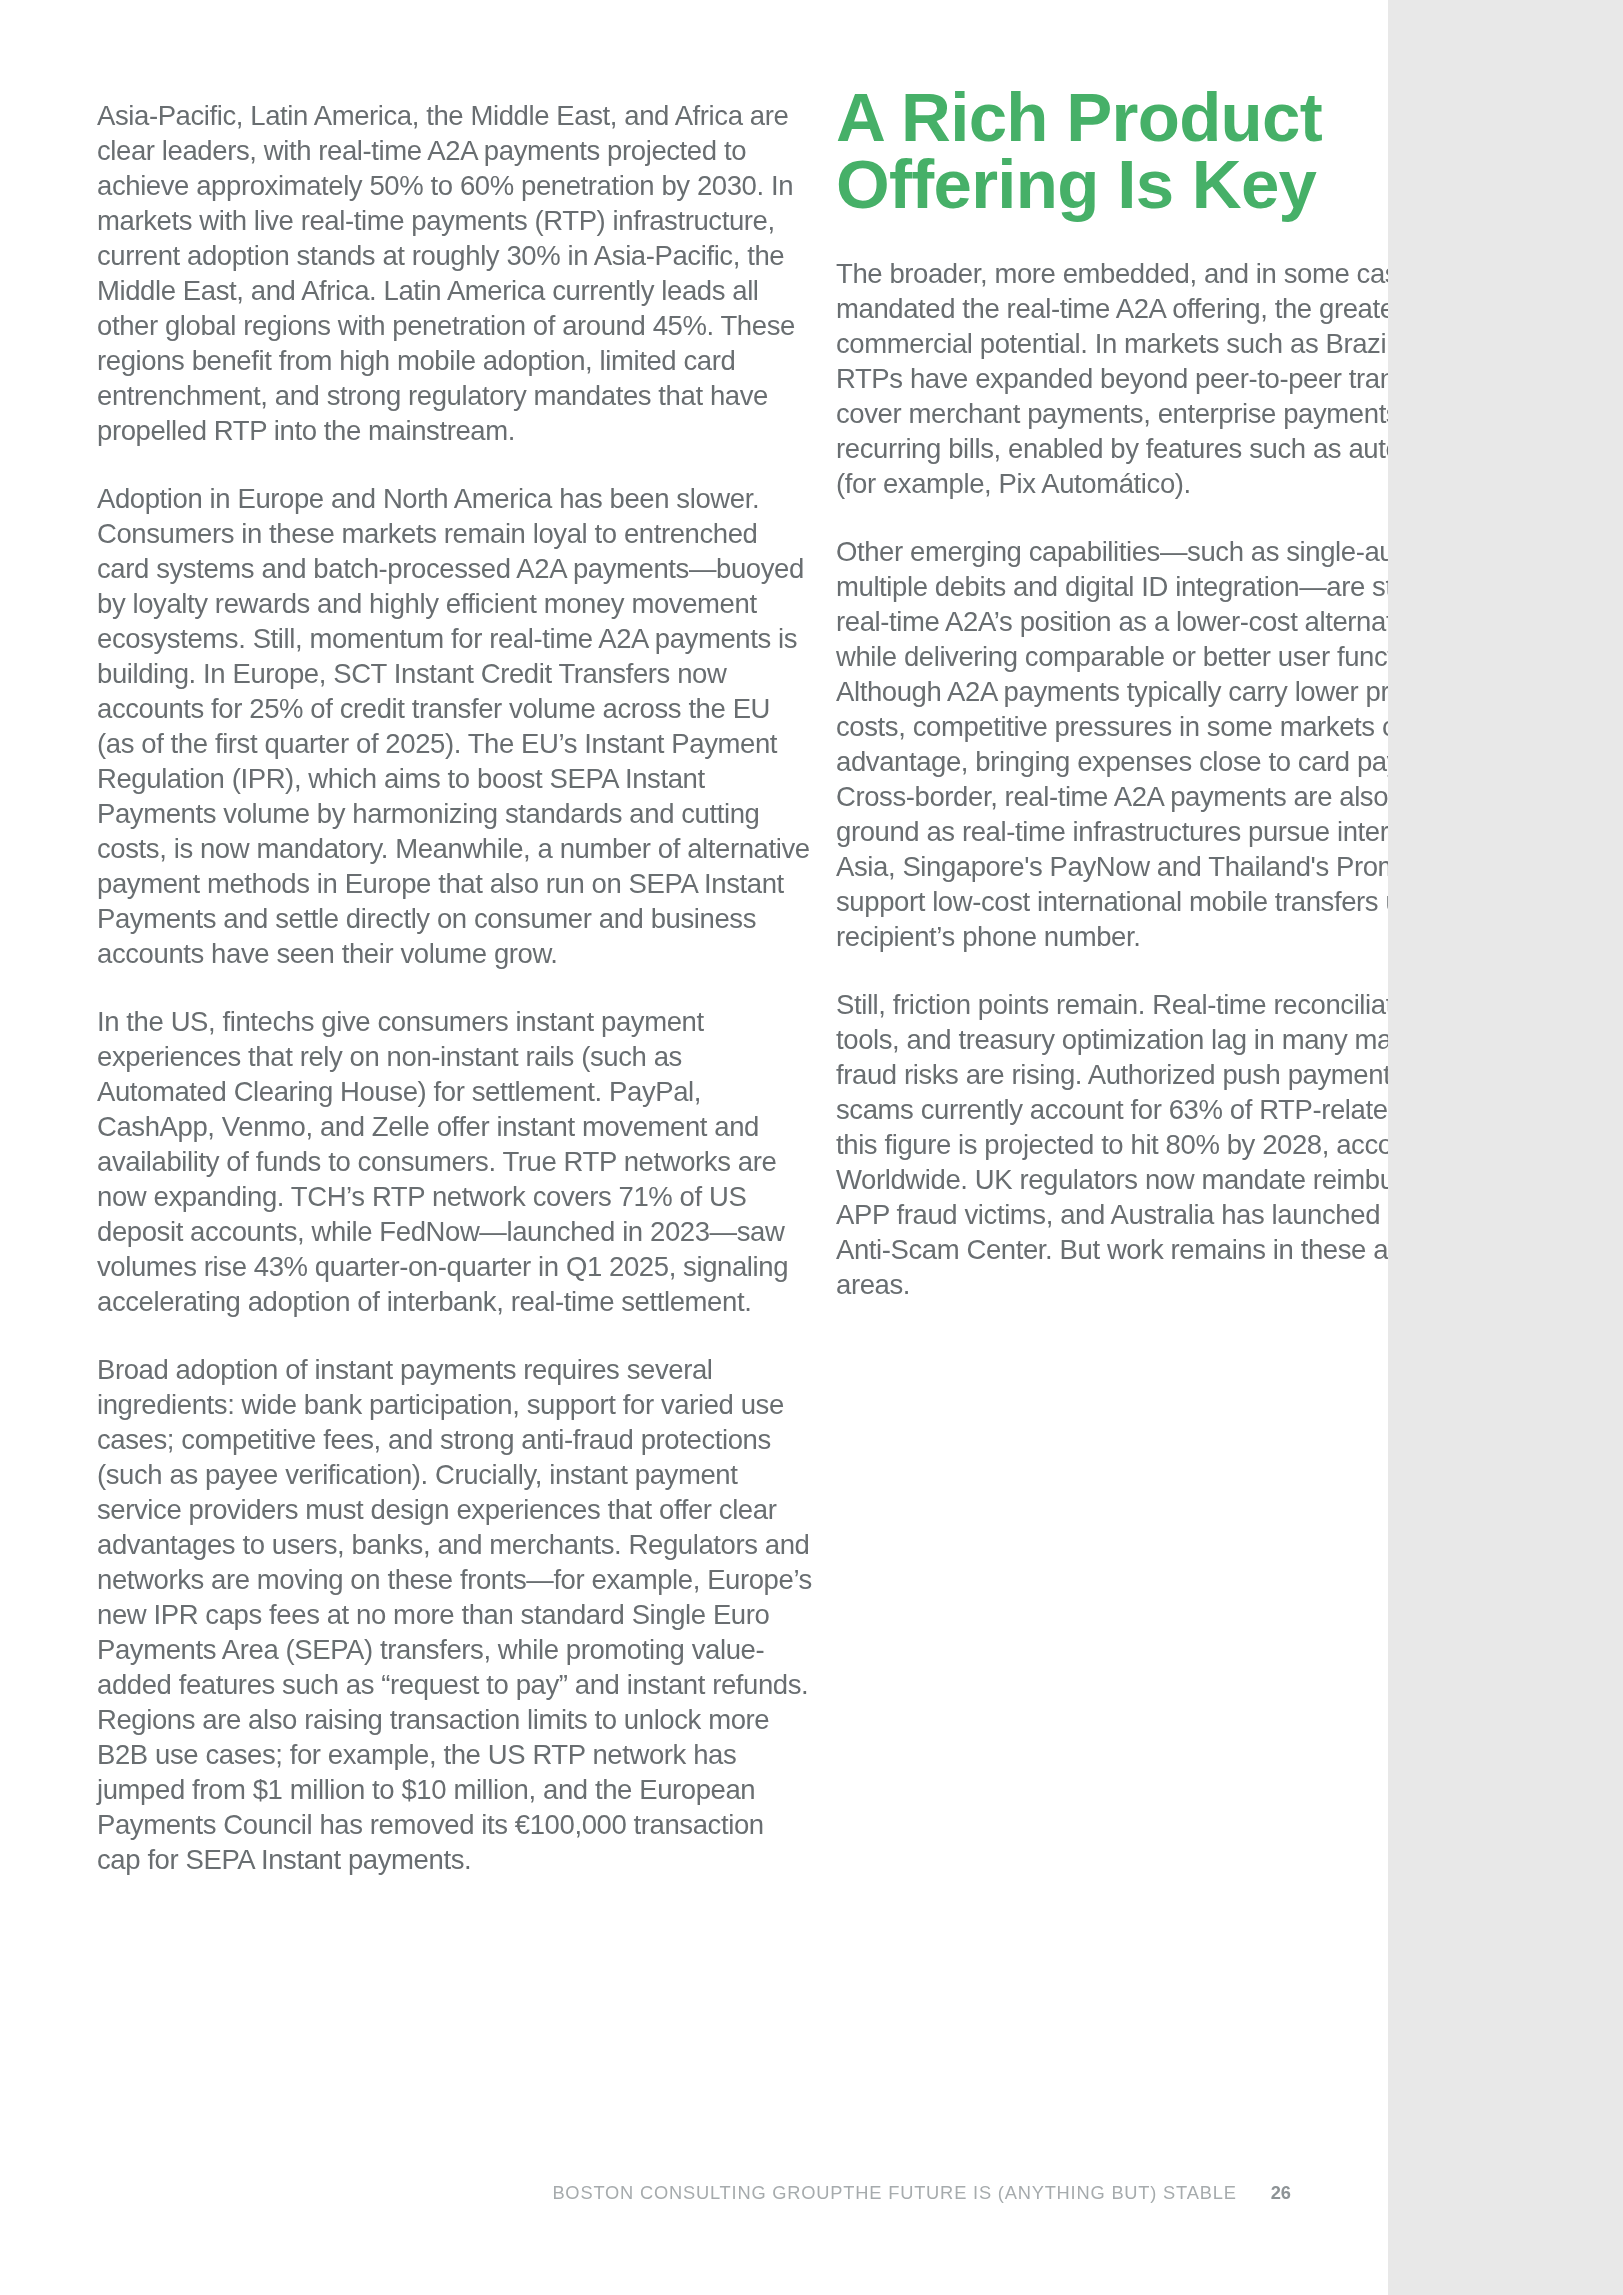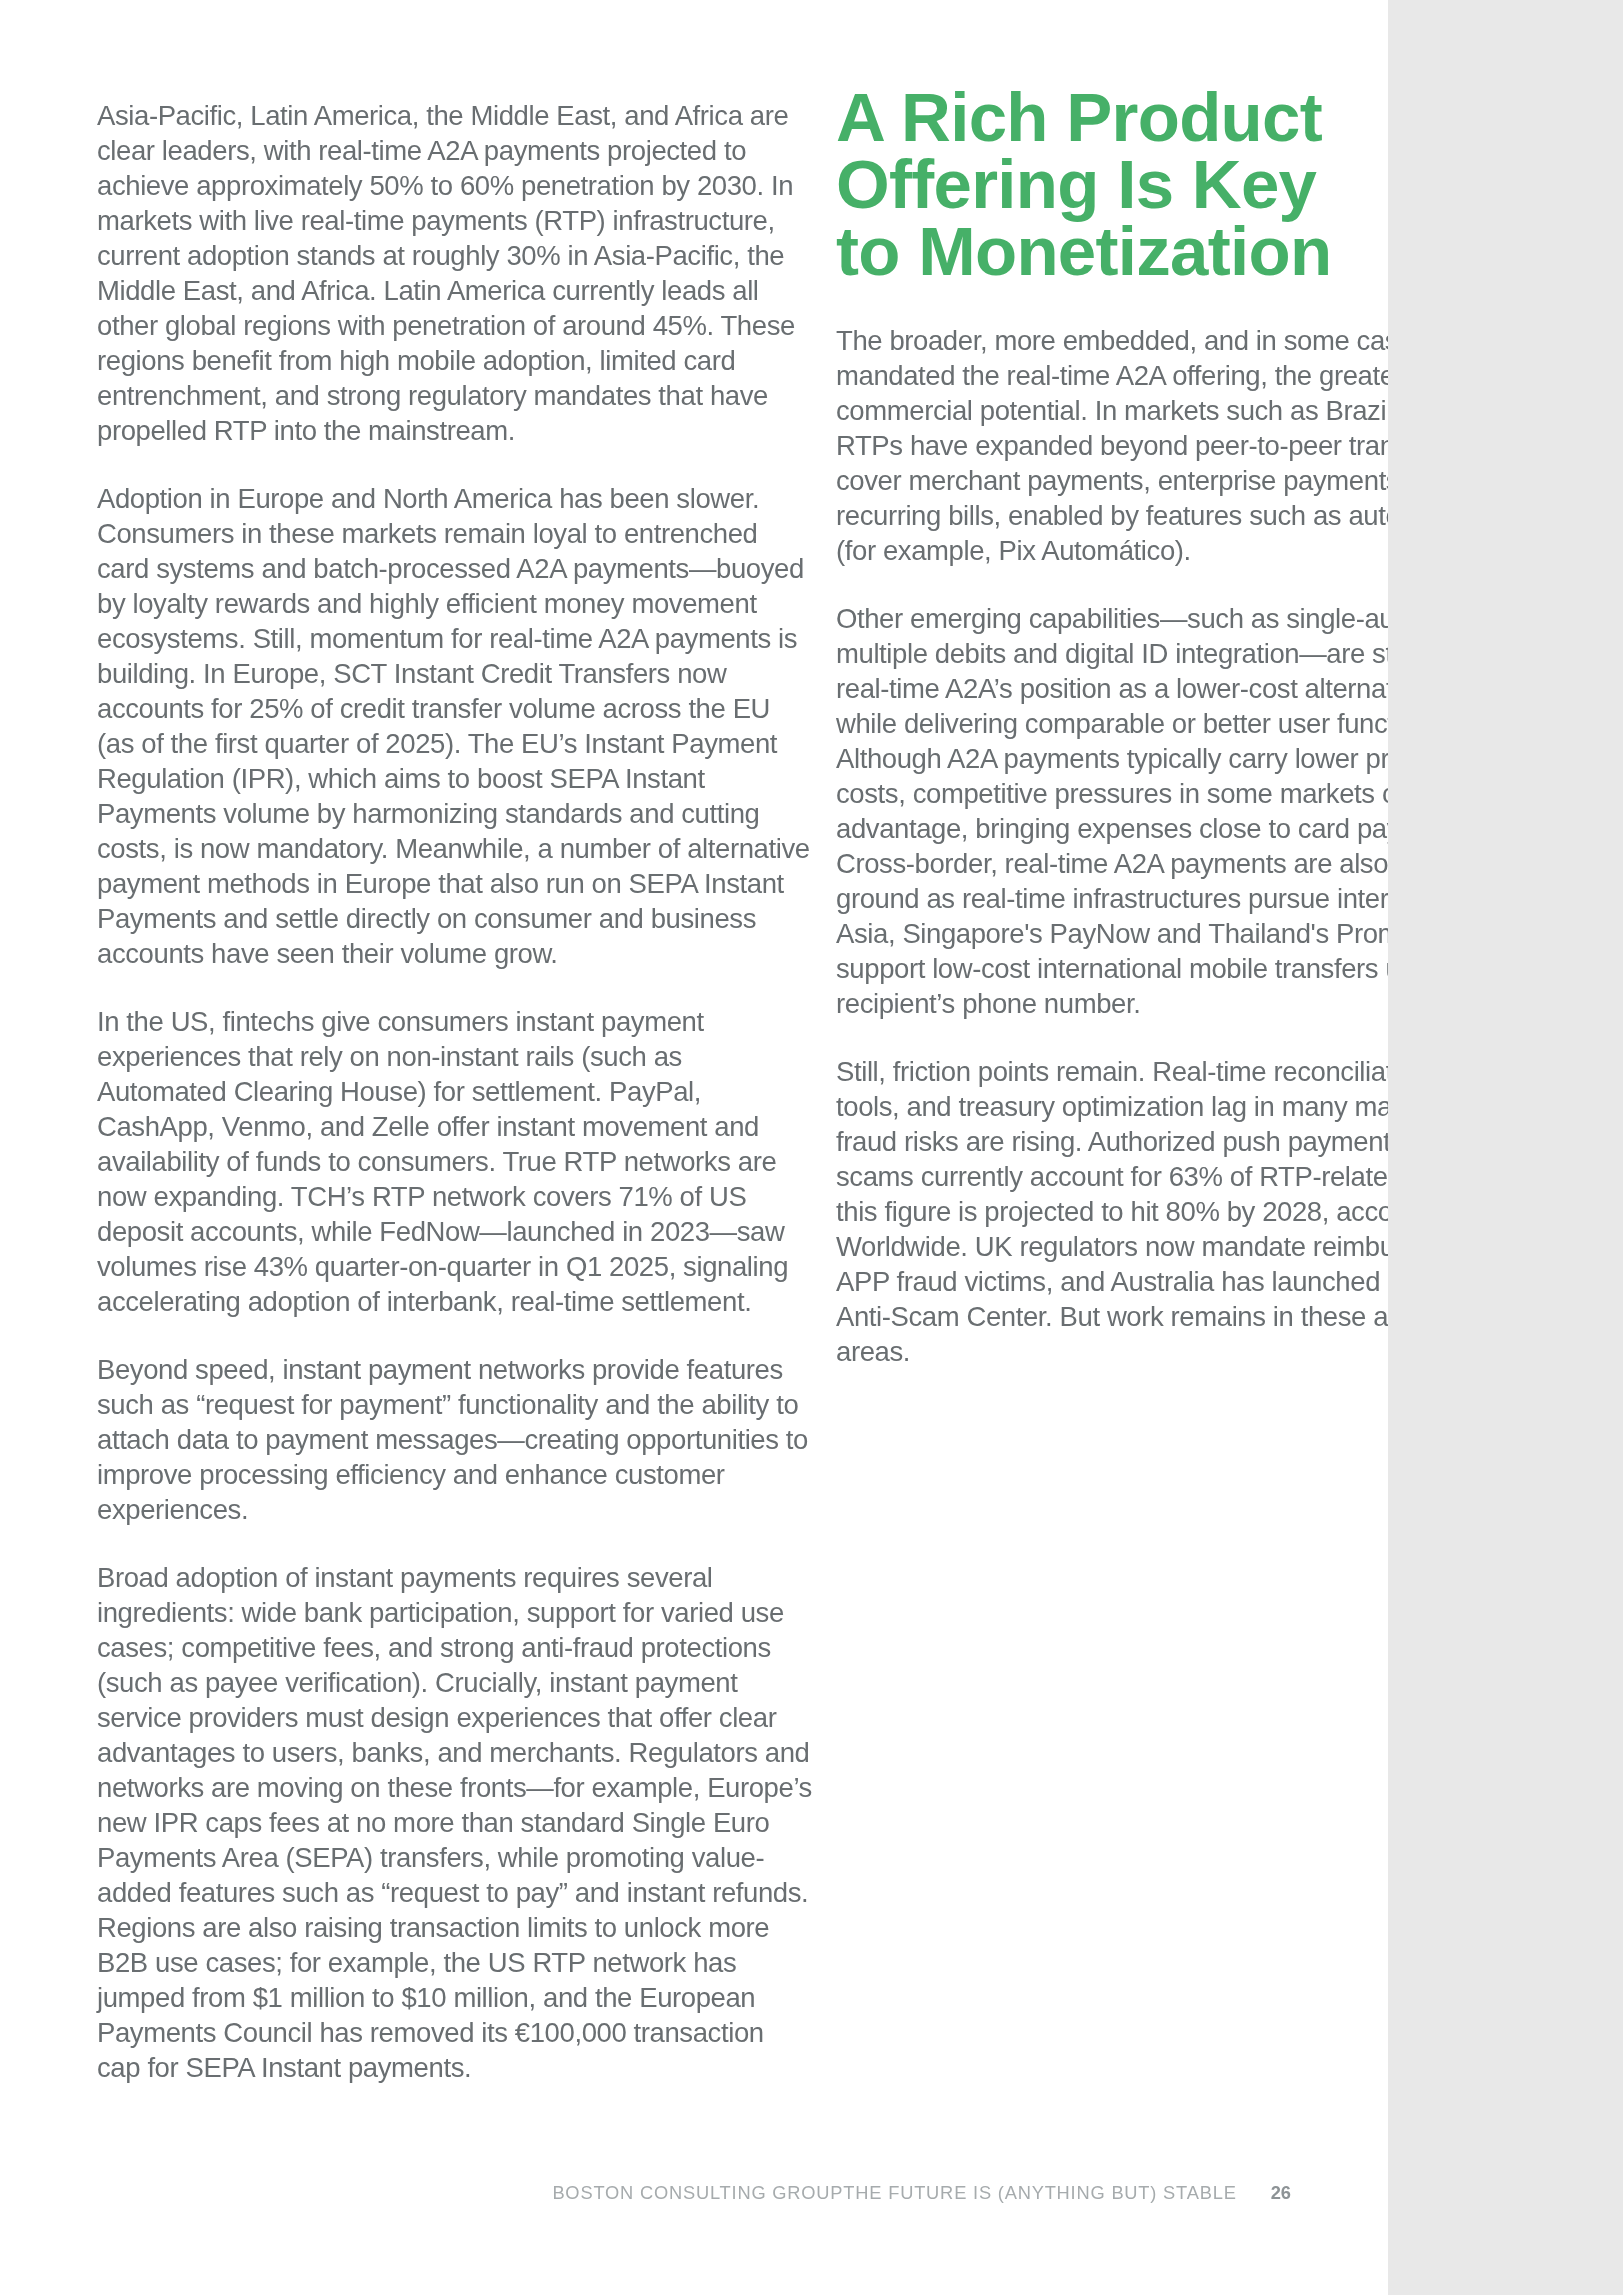--- a/index.html
+++ b/index.html
@@ -68,28 +68,26 @@
 </style>
 </head>
 <body>
 
 <div class="page">
 
   <div class="col col-left">
     <p class="body-par">Asia-Pacific, Latin America, the Middle East, and Africa are clear leaders, with real-time A2A payments projected to achieve approximately 50% to 60% penetration by 2030. In markets with live real-time payments (RTP) infrastructure, current adoption stands at roughly 30% in Asia-Pacific, the Middle East, and Africa. Latin America currently leads all other global regions with penetration of around 45%. These regions benefit from high mobile adoption, limited card entrenchment, and strong regulatory mandates that have propelled RTP into the mainstream.</p>
     <p class="body-par">Adoption in Europe and North America has been slower. Consumers in these markets remain loyal to entrenched card systems and batch-processed A2A payments—buoyed by loyalty rewards and highly efficient money movement ecosystems. Still, momentum for real-time A2A payments is building. In Europe, SCT Instant Credit Transfers now accounts for 25% of credit transfer volume across the EU (as of the first quarter of 2025). The EU’s Instant Payment Regulation (IPR), which aims to boost SEPA Instant Payments volume by harmonizing standards and cutting costs, is now mandatory. Meanwhile, a number of alternative payment methods in Europe that also run on SEPA Instant Payments and settle directly on consumer and business accounts have seen their volume grow.</p>
     <p class="body-par">In the US, fintechs give consumers instant payment experiences that rely on non-instant rails (such as Automated Clearing House) for settlement. PayPal, CashApp, Venmo, and Zelle offer instant movement and availability of funds to consumers. True RTP networks are now expanding. TCH’s RTP network covers 71% of US deposit accounts, while FedNow—launched in 2023—saw volumes rise 43% quarter-on-quarter in Q1 2025, signaling accelerating adoption of interbank, real-time settlement.</p>
-    <p class="body-par">Beyond speed, instant payment networks provide features such as “request for payment” functionality and the ability to attach data to payment messages—creating opportunities to improve processing efficiency and enhance customer experiences.</p>
     <p class="body-par">Broad adoption of instant payments requires several ingredients: wide bank participation, support for varied use cases; competitive fees, and strong anti-fraud protections (such as payee verification). Crucially, instant payment service providers must design experiences that offer clear advantages to users, banks, and merchants. Regulators and networks are moving on these fronts—for example, Europe’s new IPR caps fees at no more than standard Single Euro Payments Area (SEPA) transfers, while promoting value-added features such as “request to pay” and instant refunds. Regions are also raising transaction limits to unlock more B2B use cases; for example, the US RTP network has jumped from $1 million to $10 million, and the European Payments Council has removed its €100,000 transaction cap for SEPA Instant payments.</p>
   </div>
 
   <div class="col col-right">
     <h1 class="section-heading">
       <span class="hline">A Rich Product Offering Is Key</span>
-      <span class="hline">to Monetization</span>
     </h1>
     <p class="body-par">The broader, more embedded, and in some cases more mandated the real-time A2A offering, the greater its commercial potential. In markets such as Brazil and India, RTPs have expanded beyond peer-to-peer transfers to cover merchant payments, enterprise payments, and recurring bills, enabled by features such as automatic debits (for example, Pix Automático).</p>
     <p class="body-par">Other emerging capabilities—such as single-authentication multiple debits and digital ID integration—are strengthening real-time A2A’s position as a lower-cost alternative to cards while delivering comparable or better user functionality. Although A2A payments typically carry lower processing costs, competitive pressures in some markets can erode this advantage, bringing expenses close to card payment levels. Cross-border, real-time A2A payments are also gaining ground as real-time infrastructures pursue interoperability. In Asia, Singapore's PayNow and Thailand's PromptPay support low-cost international mobile transfers using only a recipient’s phone number.</p>
     <p class="body-par">Still, friction points remain. Real-time reconciliation, liquidity tools, and treasury optimization lag in many markets. And fraud risks are rising. Authorized push payment (APP) scams currently account for 63% of RTP-related losses, and this figure is projected to hit 80% by 2028, according to ACI Worldwide. UK regulators now mandate reimbursement for APP fraud victims, and Australia has launched a National Anti-Scam Center. But work remains in these and other areas.</p>
   </div>
 
   <div class="footer">
     <span class="footer-brand">BOSTON CONSULTING GROUP</span>
     <span class="footer-right">
       <span class="footer-title">THE FUTURE IS (ANYTHING BUT) STABLE</span>

